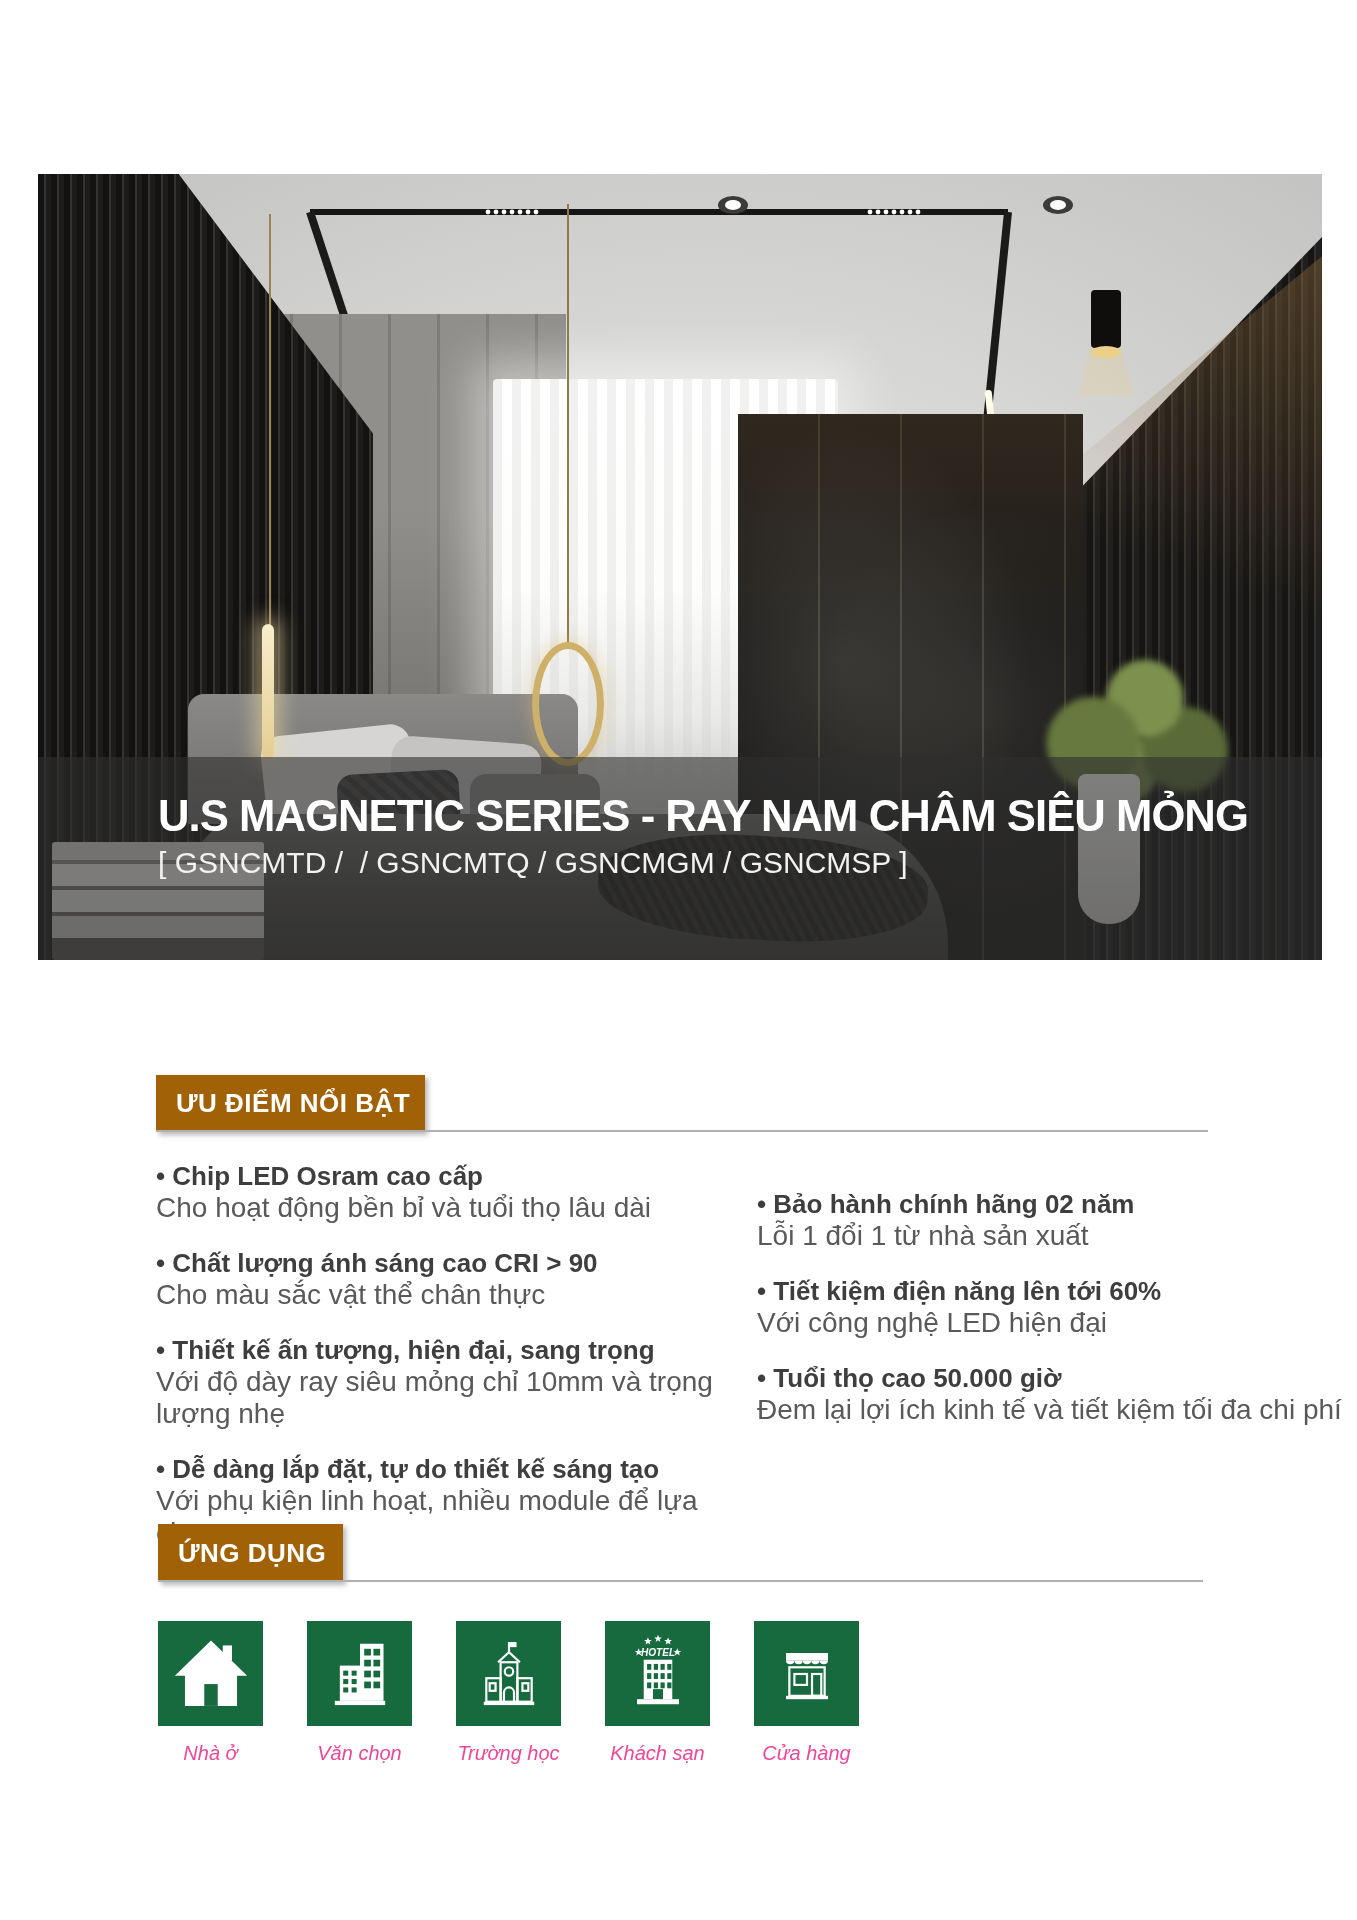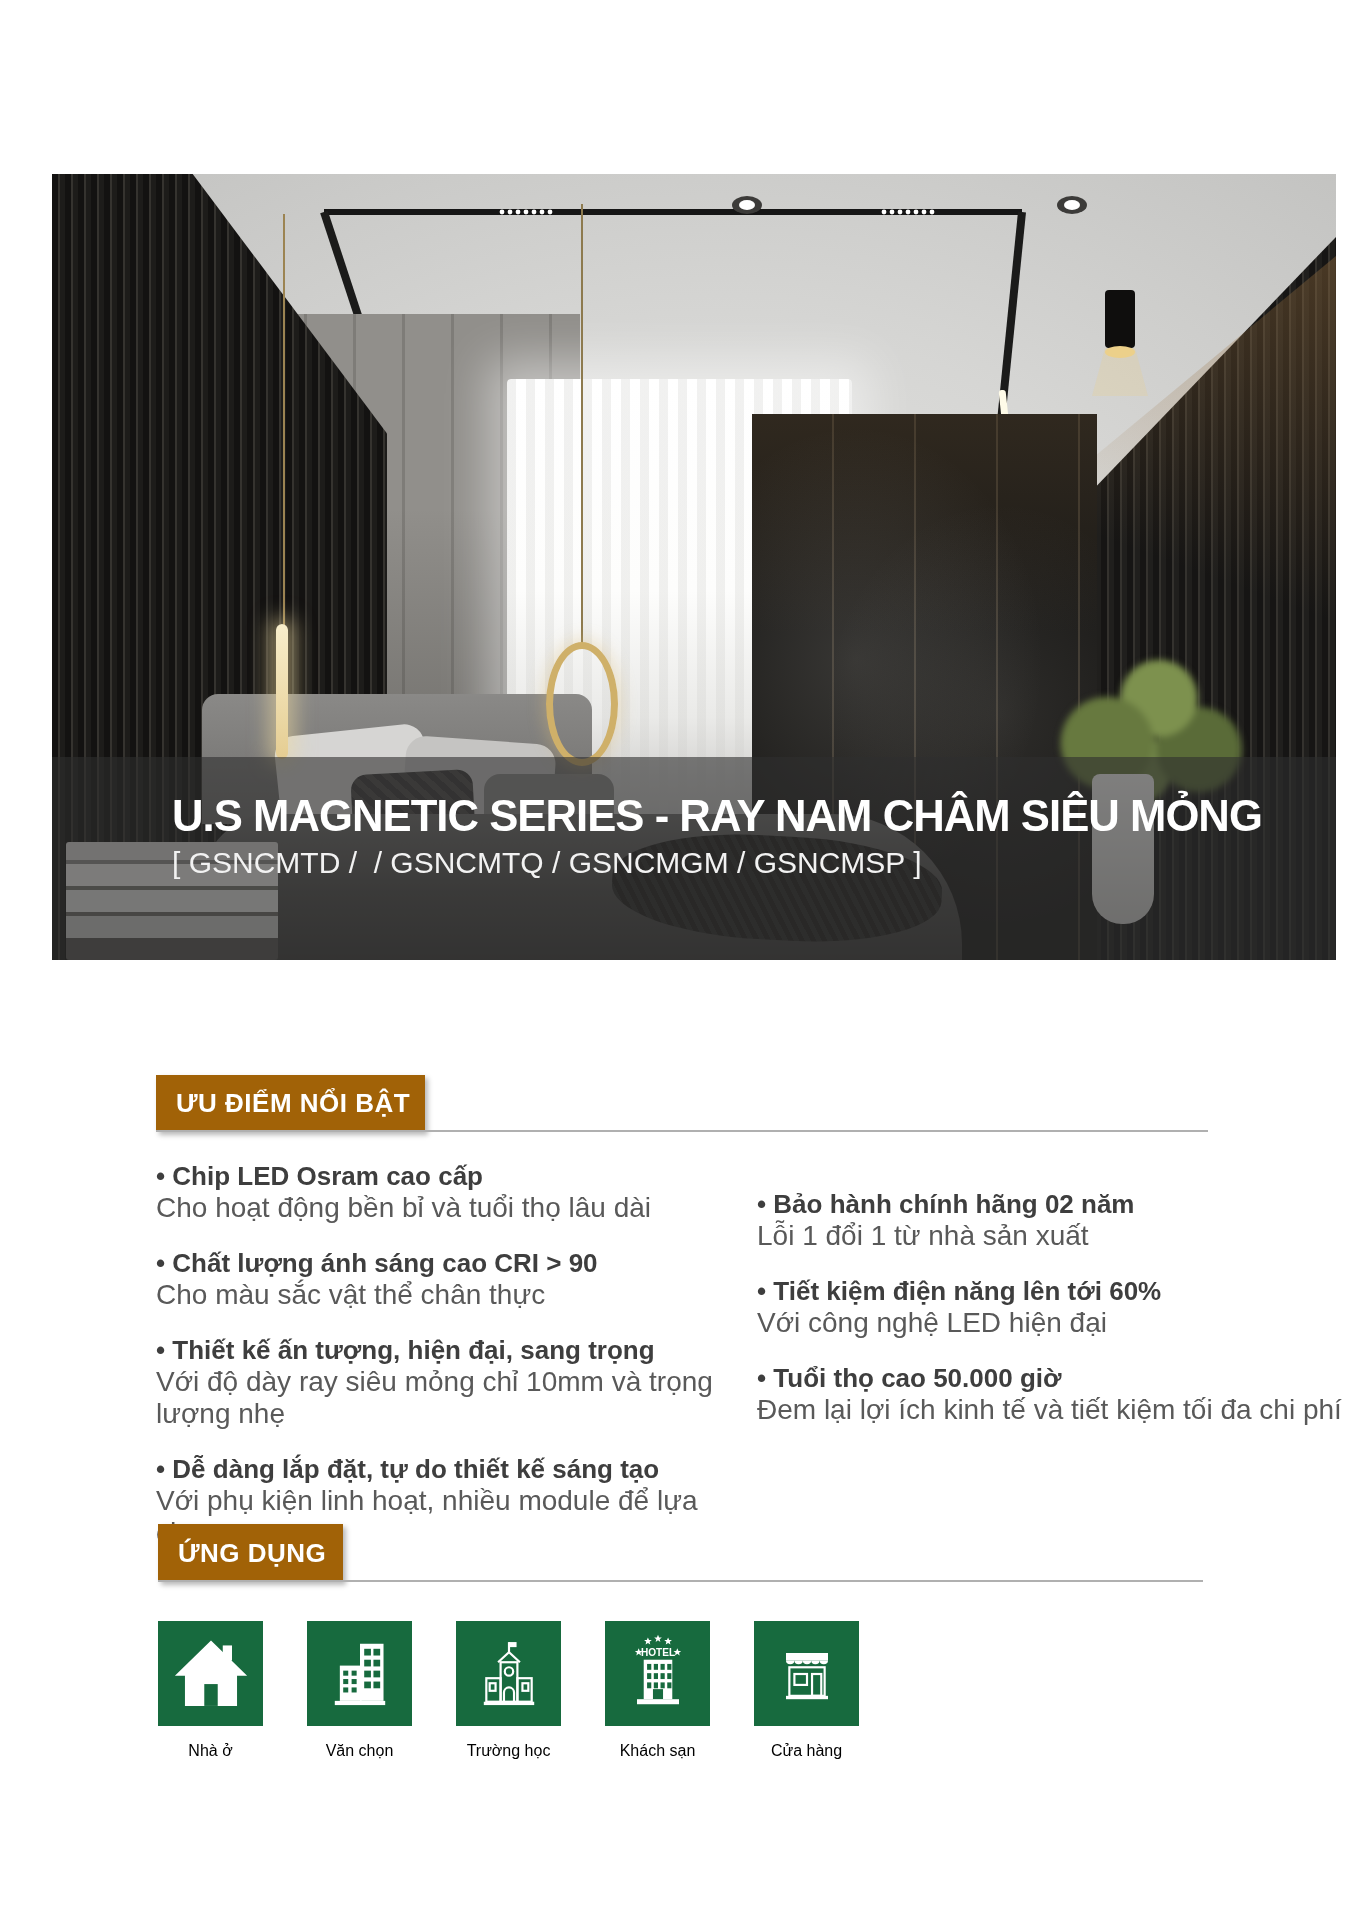--- a/index.html
+++ b/index.html
@@ -1,20 +1,20 @@
 <!DOCTYPE html>
 <html><head>
 <meta charset="utf-8">
 <style>
   * { margin:0; padding:0; box-sizing:border-box; }
   html,body { width:1357px; height:1920px; background:#ffffff;
     font-family:"Liberation Sans","DejaVu Sans",sans-serif; position:relative; overflow:hidden; }
 
   
-  .hero { position:absolute; left:52px; top:174px; width:1284px; height:786px; overflow:hidden; background:#cfcfcd; }
+  .hero { position:absolute; left:38px; top:174px; width:1284px; height:786px; overflow:hidden; background:#cfcfcd; }
   .hero * { position:absolute; }
   .ceiling { left:0; top:0; width:1284px; height:445px;
     background:radial-gradient(ellipse at 52% 95%, #e2e2e0 0%, #d6d6d4 45%, #c2c2c0 100%); }
   .track-svg { left:0; top:0; width:1284px; height:786px; }
   .panel-wall { left:108px; top:140px; width:420px; height:646px;
     background:linear-gradient(180deg, rgba(0,0,0,0) 30%, rgba(40,39,36,.5) 100%),
       repeating-linear-gradient(90deg,#918f8b 0 46px,#7e7c78 46px 49px); }
   .curtain { left:455px; top:205px; width:345px; height:470px; border-radius:4px;
     background:repeating-linear-gradient(90deg, rgba(205,205,202,.28) 0 9px, rgba(255,255,255,0) 9px 19px),
       linear-gradient(180deg,#ffffff 0%,#fdfdfc 45%,#eaeae8 72%,#c7c6c4 93%,#adacaa 100%);
@@ -80,24 +80,24 @@
   .feature-cols { position:absolute; left:156px; top:1160px; width:1140px; }
   .fcol { position:absolute; top:0; width:585px; }
   .fcol.right { left:601px;margin-top:28px; }
   .fitem { margin-bottom:23px; }
   .fitem h3 { font-size:26px; font-weight:700; color:#3e3e3e; line-height:32px; }
   .fitem h3::before { content:"•\00a0 "; }
   .fitem p { font-size:28px; font-weight:400; color:#595959; line-height:32px; }
 
   
   .apps-row { position:absolute; left:158px; top:1621px; display:flex; gap:44px; }
-  .app { display:flex; flex-direction:column; align-items:center; width:105px; }
+  .app { display:flex; flex-direction:column; align-items:center; width:105px;font-style:italic; }
   .app .tile { width:105px; height:105px; background:#176A3E; display:flex; align-items:center; justify-content:center; }
   .app .tile svg { width:84px; height:84px; }
-  .app .lbl { margin-top:16px; font-size:16px; color:#000000; white-space:nowrap; }
+  .app .lbl { margin-top:16px; font-size:20px; color:#ec4899; white-space:nowrap; }
 </style>
 </head>
 <body>
 
 <div class="hero">
   <div class="ceiling"></div>
 
   <svg class="track-svg" viewBox="0 0 1284 786">
     <line x1="272" y1="38" x2="970" y2="38" stroke="#161616" stroke-width="6"></line>
     <line x1="272" y1="38" x2="462" y2="616" stroke="#1b1b1a" stroke-width="8"></line>

